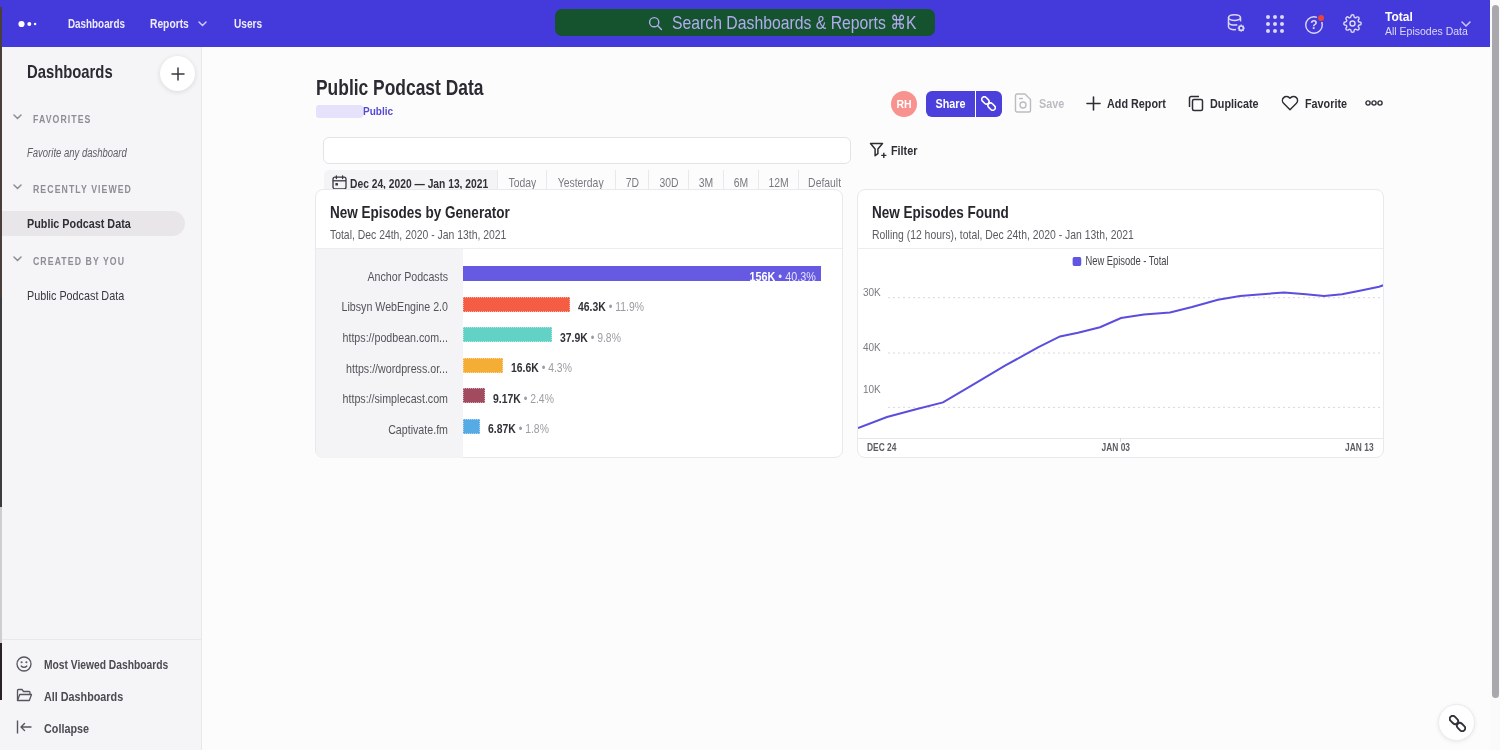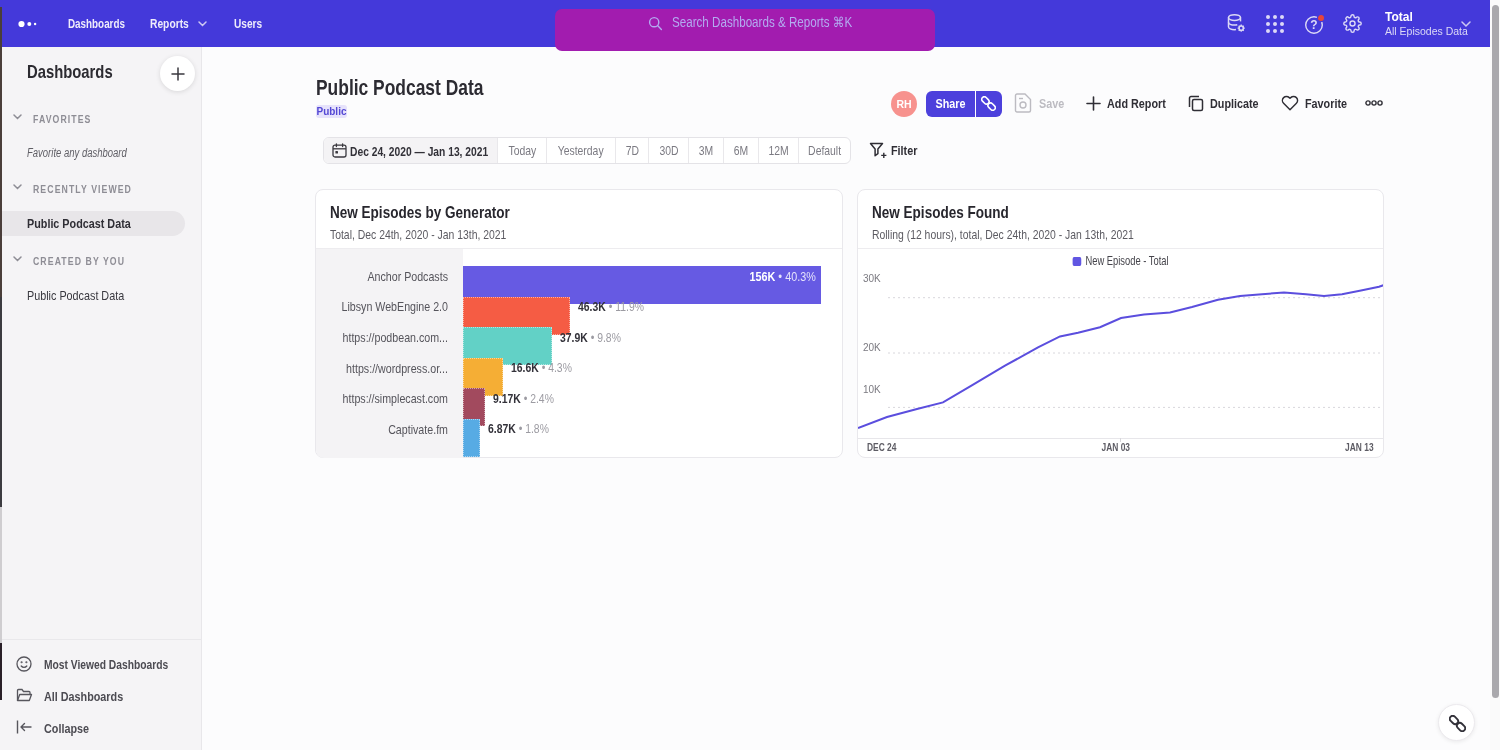--- a/index.html
+++ b/index.html
@@ -7,62 +7,62 @@
 .abs { position:absolute; }
 .sxl { transform:scaleX(0.83); transform-origin:0 50%; }
 .sxr { transform:scaleX(0.83); transform-origin:100% 50%; }
 .sxc { transform:scaleX(0.83); transform-origin:50% 50%; }
 .nw { white-space:nowrap; }
 #stage { position:relative; width:1500px; height:750px; }
 
 
 #nav { position:absolute; left:0; top:0; width:1490px; height:47px; background:#4439da; }
 .navlink { position:absolute; top:0; height:47px; line-height:47px; color:#eeecfb; font-size:13.5px; font-weight:600; }
-#search { position:absolute; left:555px; top:9px; width:380px; height:42px; background:#a21caf; border-radius:7px; color:#b3abf0; font-size:14px; line-height:27px; }
+#search { position:absolute; left:555px; top:9px; width:380px; height:27px; background:#14532d; border-radius:7px; color:#b3abf0; font-size:19px; line-height:27px; }
 #search .ph { position:absolute; left:117px; top:0; }
 .topico { position:absolute; top:0; }
 
 
 #side { position:absolute; left:0; top:47px; width:202px; height:703px; background:#f5f4f6; border-right:1px solid #e8e7ea; }
 .sect { position:absolute; left:33px; font-size:10.5px; font-weight:700; letter-spacing:1.3px; color:#8e8d95; }
 .schev { position:absolute; left:13px; }
 .sideitem { position:absolute; left:27px; font-size:13px; color:#39383f; }
 
 
 #title { position:absolute; left:316px; top:76px; font-size:21.5px; font-weight:700; color:#2c2b32; transform:scaleX(0.81); transform-origin:0 50%; white-space:nowrap; }
-#pubpill { position:absolute; left:316px; top:104.5px; width:31px; height:13.5px; background:#e6e2fb; border-radius:3px; color:#5448d4; font-size:10px; font-weight:600; text-align:center; line-height:13.5px; }
+#pubpill { position:absolute; left:316px; top:104.5px; width:31px; height:13.5px; background:#e6e2fb; border-radius:3px; color:#5448d4; font-size:10px; font-weight:600; line-height:13.5px;padding-left:47px; }
 
 
 #avatar { position:absolute; left:891px; top:91px; width:26px; height:26px; border-radius:50%; background:#f7928e; color:#fff; font-size:10.5px; font-weight:700; text-align:center; line-height:26px; }
 #sharebtn { position:absolute; left:926px; top:91px; width:76px; height:25.5px; background:#4c40dc; border-radius:6px; }
 #sharebtn .txt { position:absolute; left:0; width:49px; text-align:center; color:#fff; font-weight:700; font-size:13px; line-height:25.5px; }
 #sharebtn .div { position:absolute; left:49px; top:0; width:1px; height:100%; background:#fff; }
 .hbtn { position:absolute; top:91px; height:26px; line-height:26px; font-size:13.5px; font-weight:600; color:#2f2e35; transform:scaleX(0.8); transform-origin:0 50%; white-space:nowrap; }
 .hbtn.dis { color:#bcbbc1; }
 
 
 #daterow { position:absolute; left:323px; top:137px; height:27px; border:1px solid #e4e3e7; border-radius:6px; background:#fff; display:flex; }
-#daterow .seg { height:100%; border-right:1px solid #e9e8eb; display:flex; align-items:center; justify-content:center; font-size:13px; color:#7b7a82; white-space:nowrap; }
+#daterow .seg { height:100%; border-right:1px solid #e9e8eb; display:flex; align-items:center; justify-content:center; font-size:13px; color:#7b7a82; white-space:nowrap;margin-top:32px; }
 #daterow .seg > span { transform:scaleX(0.8); transform-origin:50% 50%; }
 #daterow .seg:last-child { border-right:none; }
 #filter { position:absolute; left:869px; top:137px; height:27px; display:flex; align-items:center; font-size:13.5px; font-weight:700; color:#2f2e35; }
 #filter span { transform:scaleX(0.8); transform-origin:0 50%; }
 
 
 .card { position:absolute; top:189px; height:269px; background:#fff; border:1px solid #e9e8ec; border-radius:8px; }
 #card1 { left:315px; width:528px; }
 #card2 { left:857px; width:527px; }
 .ctitle { position:absolute; left:14px; top:13px; font-size:16.5px; font-weight:700; color:#28272e; transform:scaleX(0.82); transform-origin:0 50%; white-space:nowrap; }
 .csub { position:absolute; left:14px; top:37px; font-size:13px; color:#5c5b62; transform:scaleX(0.8); transform-origin:0 50%; white-space:nowrap; }
 .cdiv { position:absolute; left:0; top:58px; width:100%; height:1px; background:#edecef; }
 
 
 #graycol { position:absolute; left:0; top:59px; width:147px; height:209px; background:#f4f3f5; border-radius:0 0 0 8px; }
 .blabel { position:absolute; width:132px; text-align:right; font-size:13px; color:#55545b; transform:scaleX(0.82); transform-origin:100% 50%; white-space:nowrap; }
-.bar { position:absolute; left:147px; height:38px; }
+.bar { position:absolute; left:147px; height:15px; }
 .bval { position:absolute; font-size:13px; white-space:nowrap; transform:scaleX(0.8); transform-origin:0 50%; }
 .bval b { color:#33323a; font-weight:700; }
 .bval .pct { color:#9c9ba2; }
 
 
 #legend { position:absolute; left:0; top:63px; width:100%; text-align:center; font-size:13px; color:#45444b; transform:scaleX(0.72); transform-origin:50% 50%; white-space:nowrap; }
 #legend .sq { display:inline-block; width:12px; height:9px; background:#6156e2; border-radius:2px; margin-right:6px; vertical-align:-1px; }
 .ylab { position:absolute; left:5px; font-size:10px; color:#7b7a81; }
 .xlab { position:absolute; font-size:10.5px; font-weight:600; color:#5d5c64; top:251px; transform:scaleX(0.8); white-space:nowrap; }
 #xaxis { position:absolute; left:0; top:248px; width:100%; height:1px; background:#e7e6ea; }
@@ -299,22 +299,22 @@
   <div class="bval" style="left:177px;top:200.8px"><b>9.17K</b> <span class="pct">• 2.4%</span></div>
   <div class="bval" style="left:172px;top:231.4px"><b>6.87K</b> <span class="pct">• 1.8%</span></div>
 </div>
 
 <div class="card" id="card2">
   <div class="ctitle">New Episodes Found</div>
   <div class="csub">Rolling (12 hours), total, Dec 24th, 2020 - Jan 13th, 2021</div>
   <div class="cdiv"></div>
   <div id="legend"><span class="sq"></span>New Episode - Total</div>
 
-  <div class="ylab" style="top:83px">30K</div>
-  <div class="ylab" style="top:152px">20K</div>
+  <div class="ylab" style="top:97px">30K</div>
+  <div class="ylab" style="top:152px">40K</div>
   <div class="ylab" style="top:194px">10K</div>
 
   <svg class="abs" style="left:0;top:59px" width="525" height="190" viewBox="0 0 525 190">
     <line x1="30" y1="48.7" x2="525" y2="48.7" stroke="#d8d7dc" stroke-width="1" stroke-dasharray="2 3"></line>
     <line x1="30" y1="104" x2="525" y2="104" stroke="#d8d7dc" stroke-width="1" stroke-dasharray="2 3"></line>
     <line x1="30" y1="158.4" x2="525" y2="158.4" stroke="#d8d7dc" stroke-width="1" stroke-dasharray="2 3"></line>
     <polyline fill="none" stroke="#5b4ede" stroke-width="2" points="0,179 29,168 59,160 85,153.4 113,136.8 147,116.7 180,98.4 202,87.4 220,83.7 242,78.2 263,69 286,65.4 312,63.5 334,58 360,50.7 382,47 404,45.2 426,43.4 448,45.2 466,47 484,45.2 503,41.5 521,37.8 526,36"></polyline>
   </svg>
   <div id="xaxis"></div>
   <div class="abs" style="left:262px;top:248px;width:1px;height:4px;background:#d8d7dc"></div>

